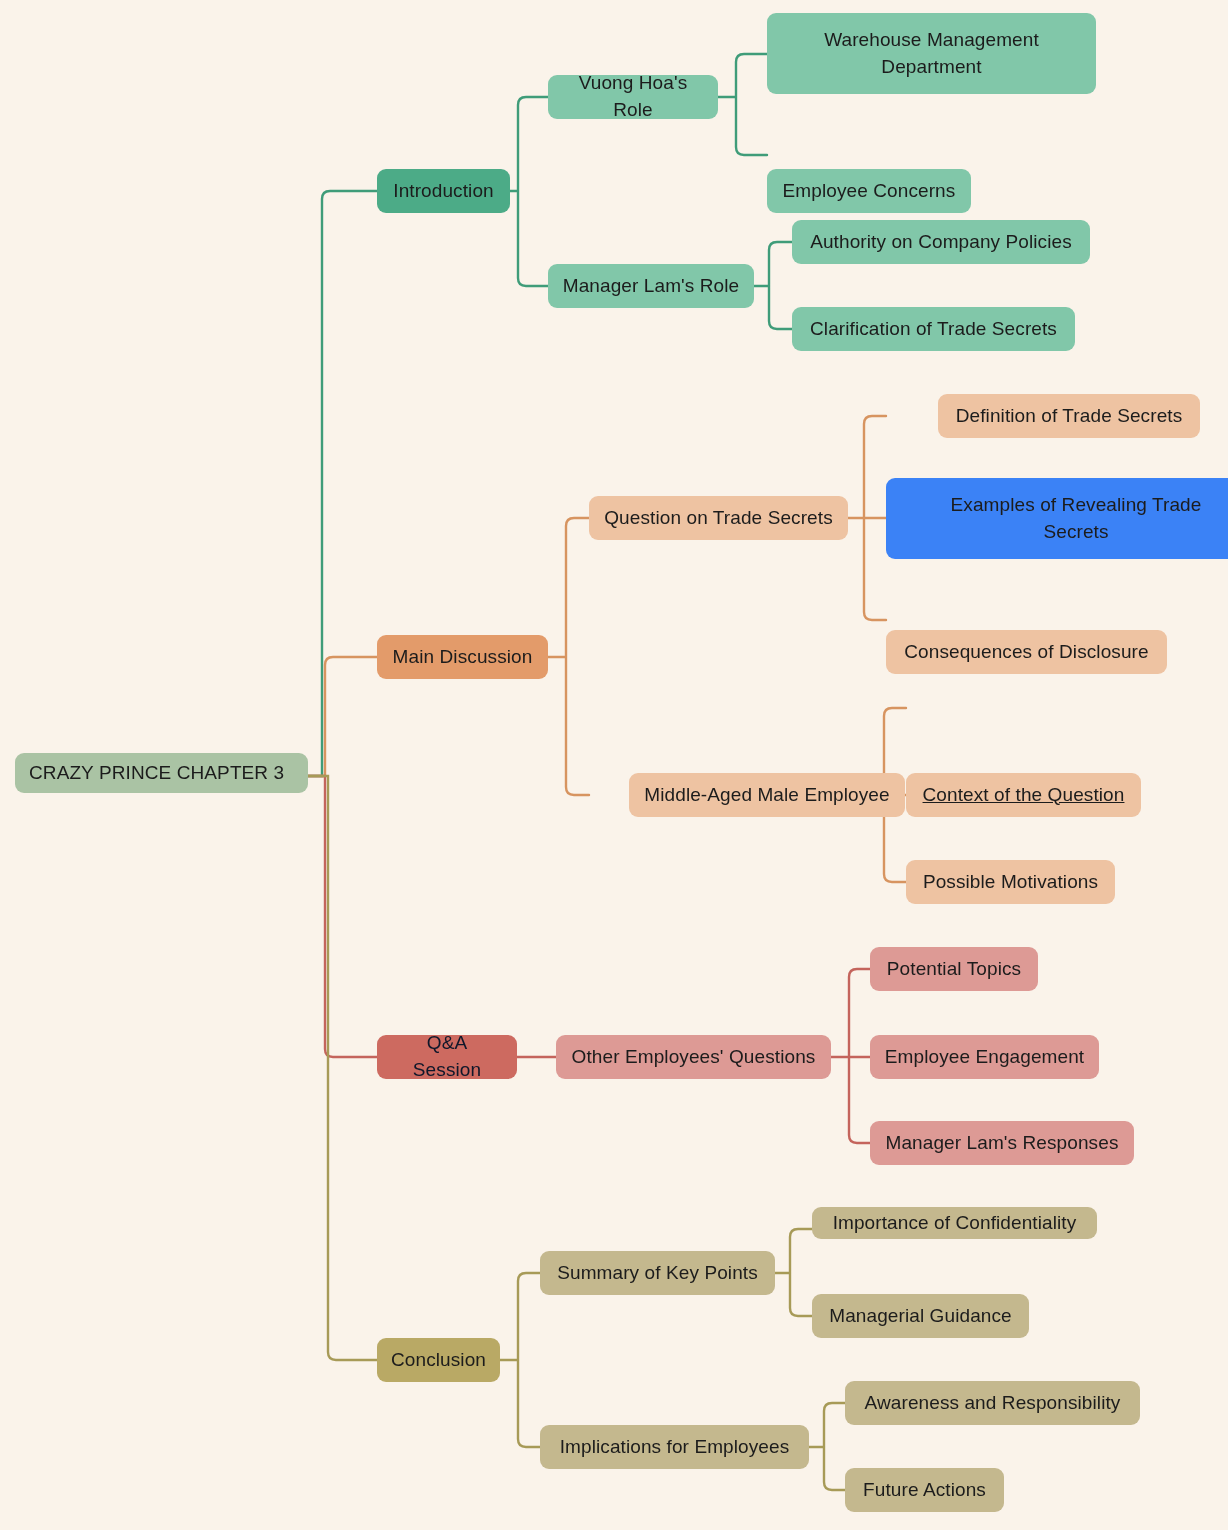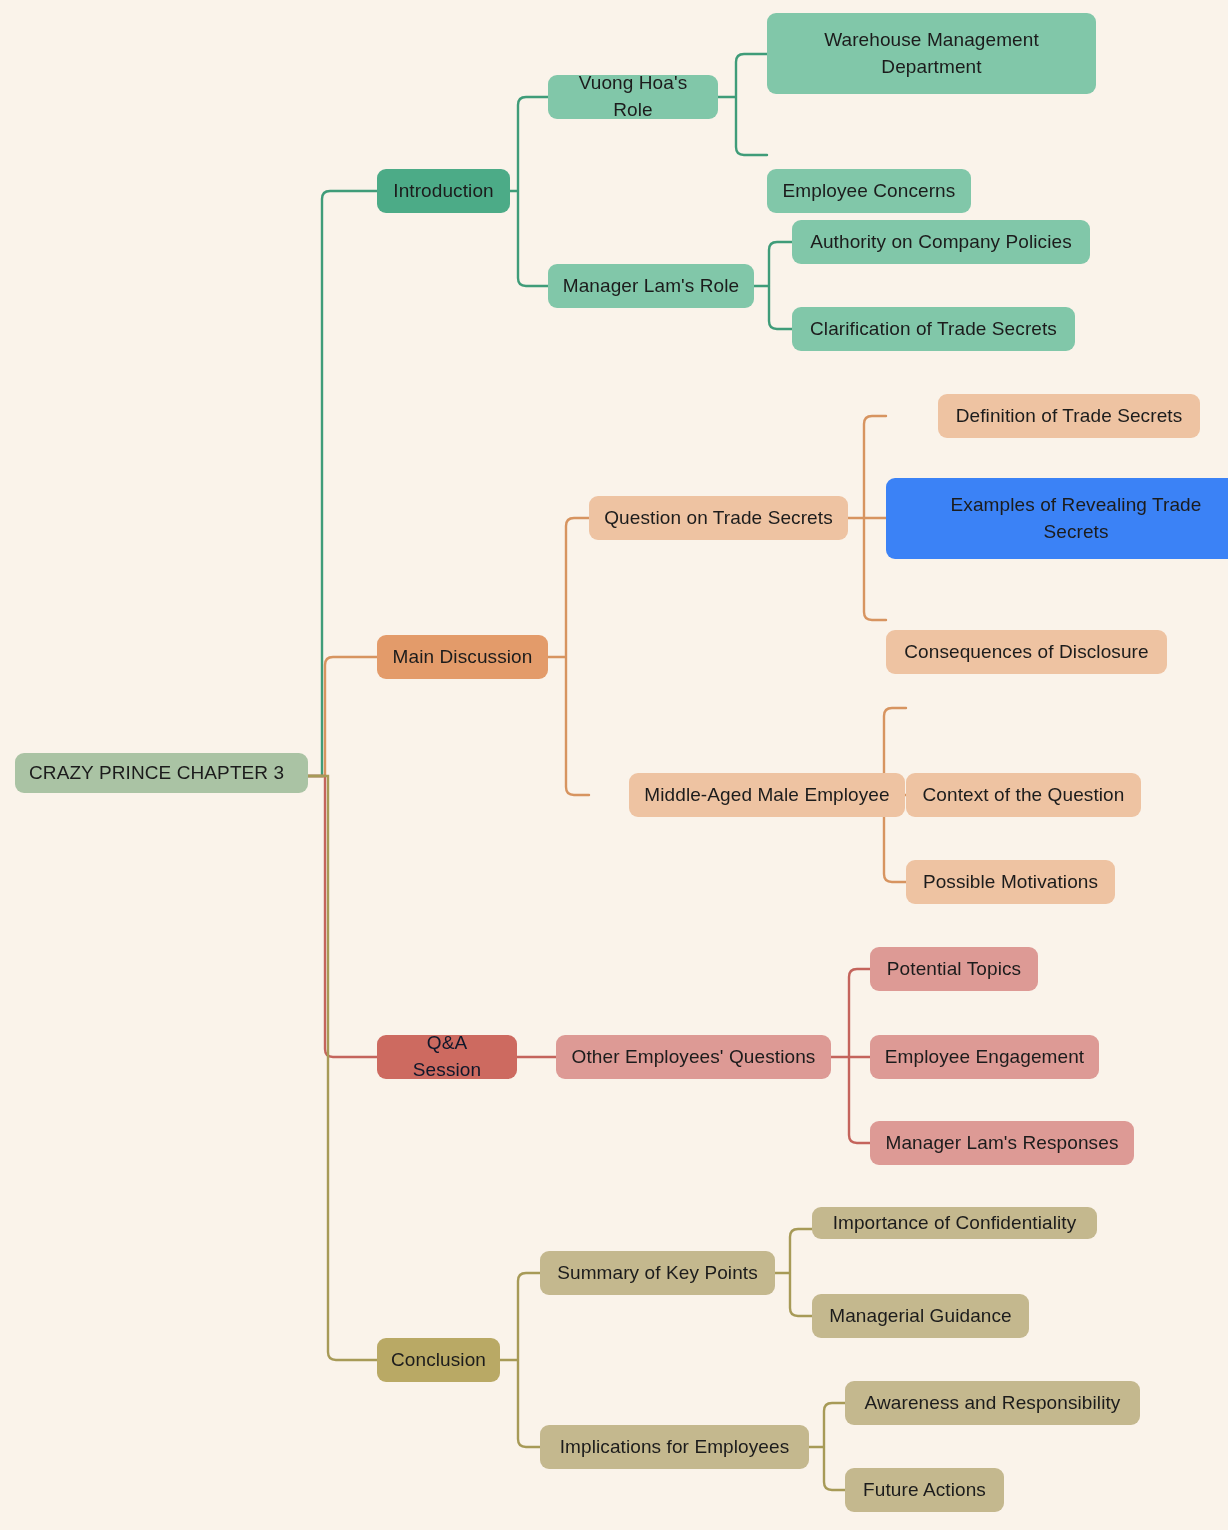--- a/index.html
+++ b/index.html
@@ -141,21 +141,21 @@
     <span>Examples of Revealing Trade
 Secrets</span>
   </div>
   <div class="node" style="left:886px; top:598px; width:281px; height:44px; background:#eec3a2;margin-top:32px;">
     <span>Consequences of Disclosure</span>
   </div>
 
   <div class="node" style="left:589px; top:773px; width:276px; height:44px; background:#eec3a2;margin-left:40px;">
     <span>Middle-Aged Male Employee</span>
   </div>
-  <div class="node" style="left:906px; top:773px; width:235px; height:44px; background:#eec3a2;">
+  <div class="node" style="left:906px; top:773px; width:235px; height:44px; background:#eec3a2;text-decoration:underline;">
     <span>Context of the Question</span>
   </div>
   <div class="node" style="left:906px; top:860px; width:209px; height:44px; background:#eec3a2;">
     <span>Possible Motivations</span>
   </div>
 
   <div class="node white-text" style="left:377px; top:1035px; width:140px; height:44px; background:#cd6a60;">
     <span>Q&amp;A Session</span>
   </div>
 

